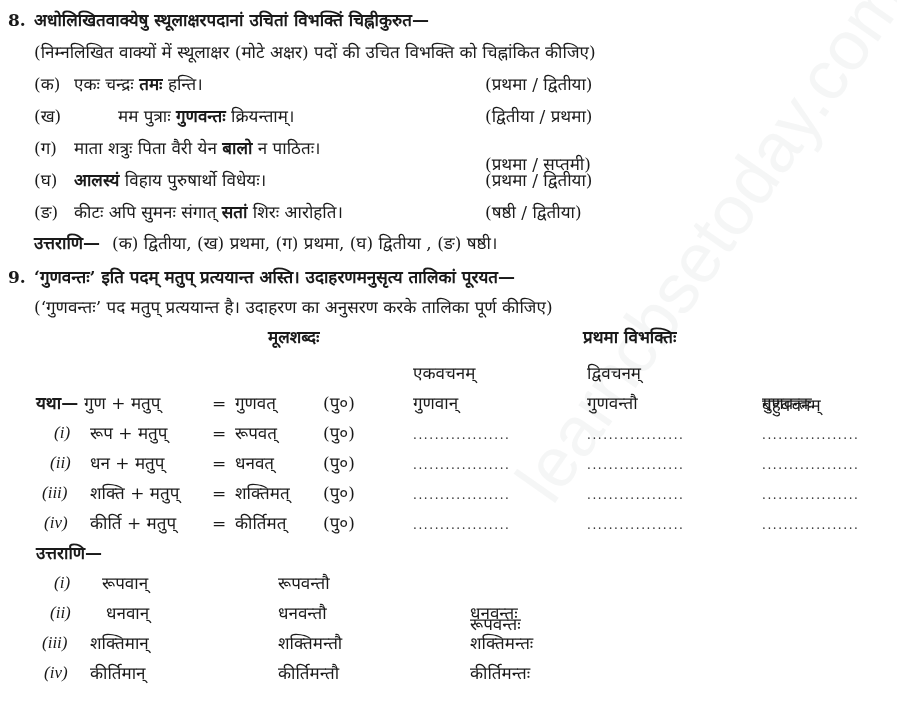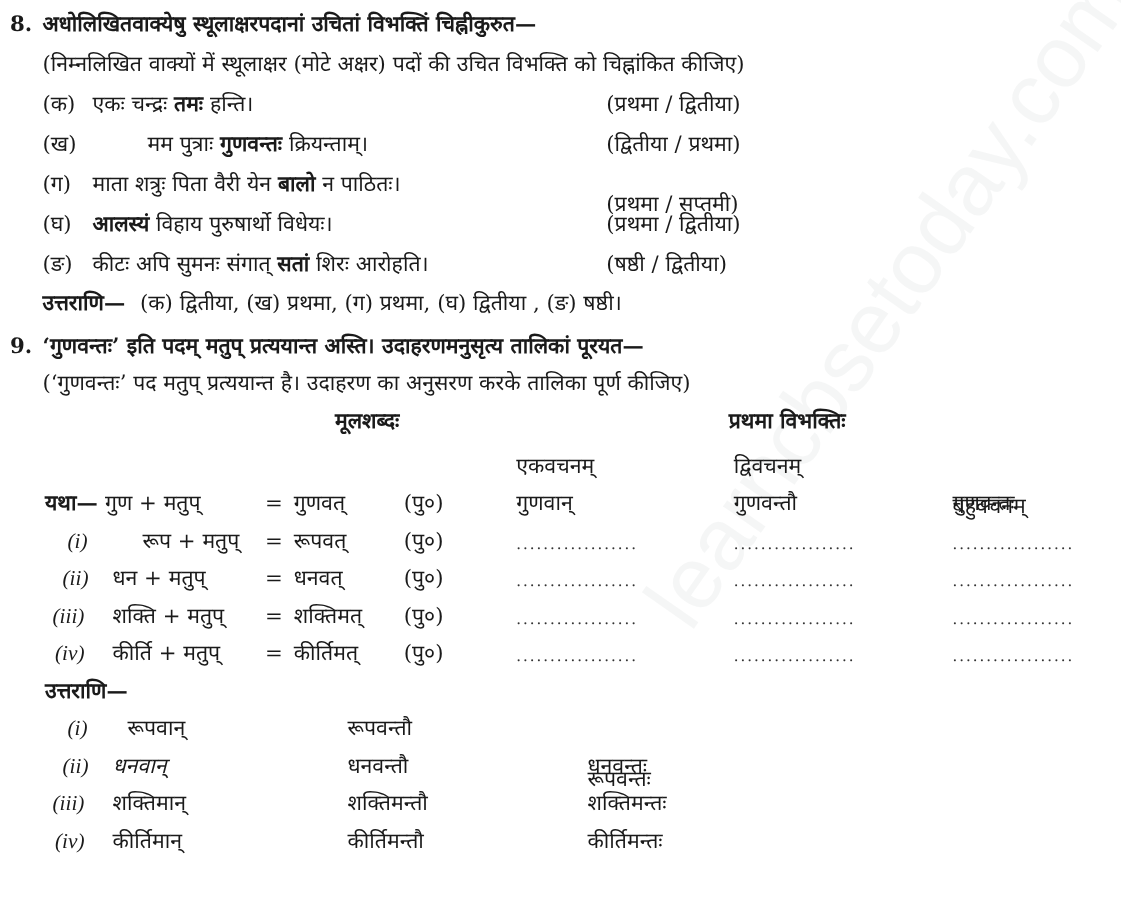--- a/index.html
+++ b/index.html
@@ -86,21 +86,21 @@
     <span class="ln" style="left:212px; top:391px;">=</span>
     <span class="ln" style="left:235px; top:391px;">गुणवत्</span>
     <span class="ln" style="left:323px; top:391px;">(पु०)</span>
     <span class="ln" style="left:413px; top:391px;">गुणवान्</span>
     <span class="ln" style="left:587px; top:391px;">गुणवन्तौ</span>
     <span class="ln" style="left:762px; top:391px;">गुणवन्तः</span>
   </div>
 
   <div>
     <span class="ln it" style="left:54px; top:421px;">(i)</span>
-    <span class="ln" style="left:90px; top:421px;margin-left:24px;">रूप + मतुप्</span>
+    <span class="ln" style="left:90px; top:421px;">रूप + मतुप्</span>
     <span class="ln" style="left:212px; top:421px;">=</span>
     <span class="ln" style="left:235px; top:421px;">रूपवत्</span>
     <span class="ln" style="left:323px; top:421px;">(पु०)</span>
     <span class="dots" style="left:413px; top:428px;">..................</span>
     <span class="dots" style="left:587px; top:428px;">..................</span>
     <span class="dots" style="left:762px; top:428px;">..................</span>
   </div>
   <div>
     <span class="ln it" style="left:50px; top:451px;">(ii)</span>
     <span class="ln" style="left:90px; top:451px;">धन + मतुप्</span>
@@ -136,21 +136,21 @@
 <div class="ln b" style="left:36px; top:541px;">उत्तराणि—</div>
 
 <div>
   <span class="ln it" style="left:54px; top:571px;">(i)</span>
   <span class="ln" style="left:90px; top:571px;margin-left:12px;">रूपवान्</span>
   <span class="ln" style="left:278px; top:571px;">रूपवन्तौ</span>
   <span class="ln" style="left:470px; top:571px;margin-top:41px;">रूपवन्तः</span>
 </div>
 <div>
   <span class="ln it" style="left:50px; top:601px;">(ii)</span>
-  <span class="ln" style="left:90px; top:601px;font-style:italic;">धनवान्</span>
+  <span class="ln" style="left:106px; top:601px;">धनवान्</span>
   <span class="ln" style="left:278px; top:601px;">धनवन्तौ</span>
   <span class="ln" style="left:470px; top:601px;">धनवन्तः</span>
 </div>
 <div>
   <span class="ln it" style="left:42px; top:631px;">(iii)</span>
   <span class="ln" style="left:90px; top:631px;">शक्तिमान्</span>
   <span class="ln" style="left:278px; top:631px;">शक्तिमन्तौ</span>
   <span class="ln" style="left:470px; top:631px;">शक्तिमन्तः</span>
 </div>
 <div>

